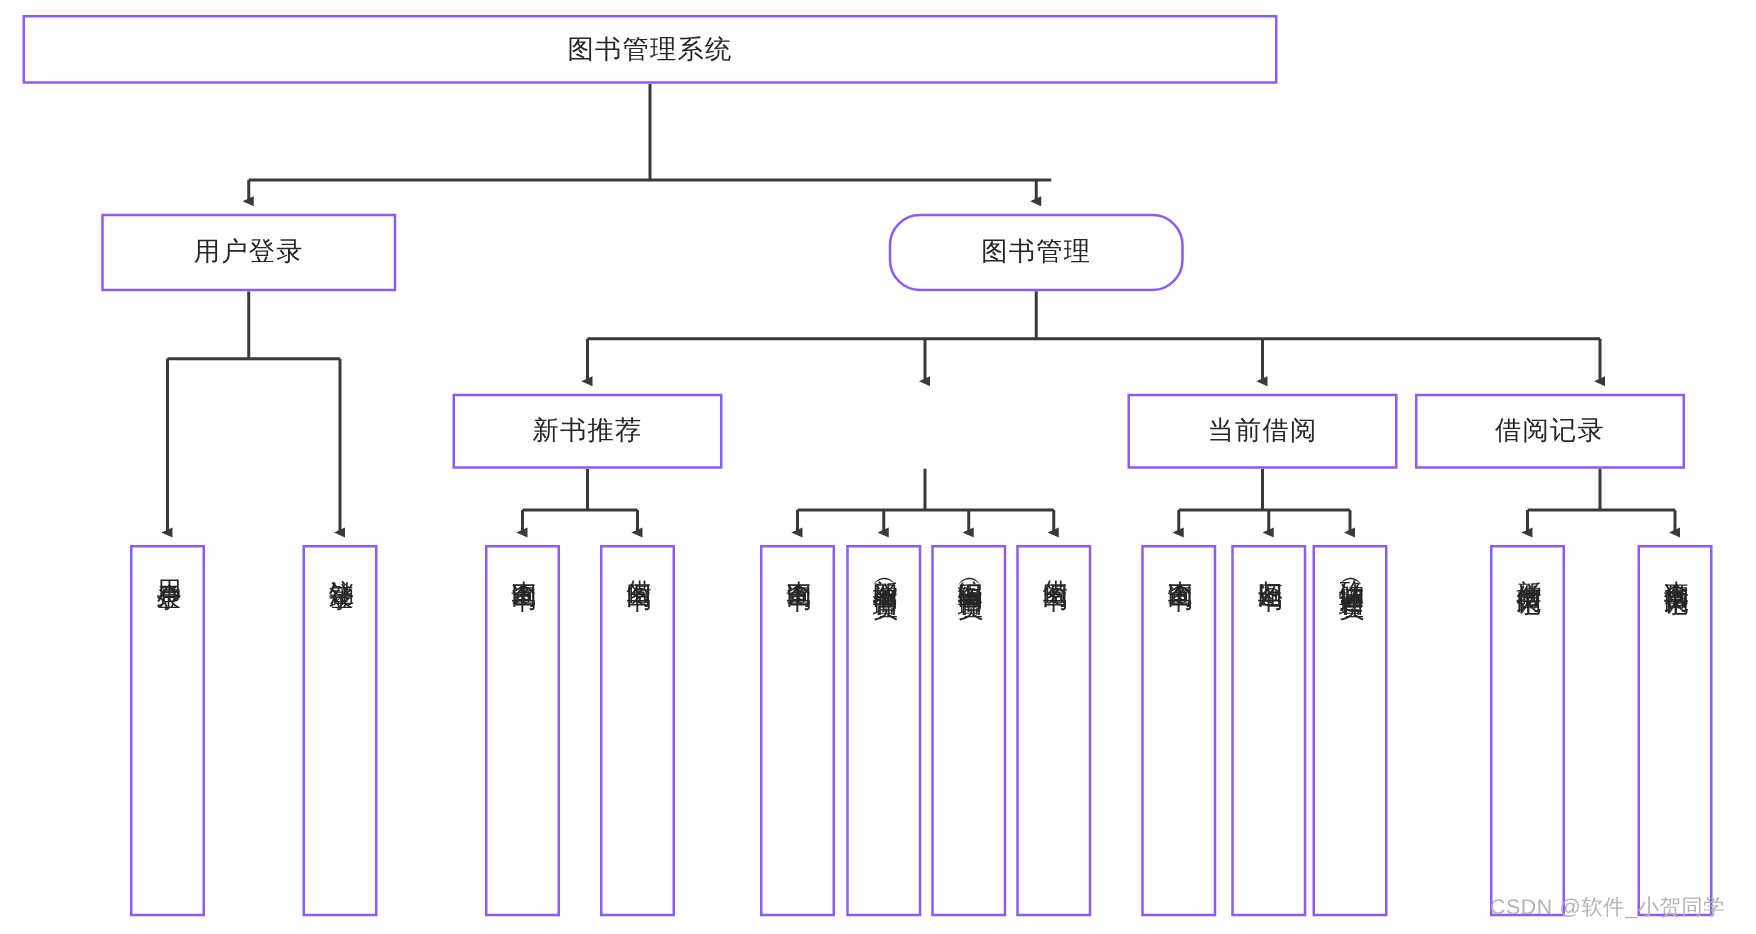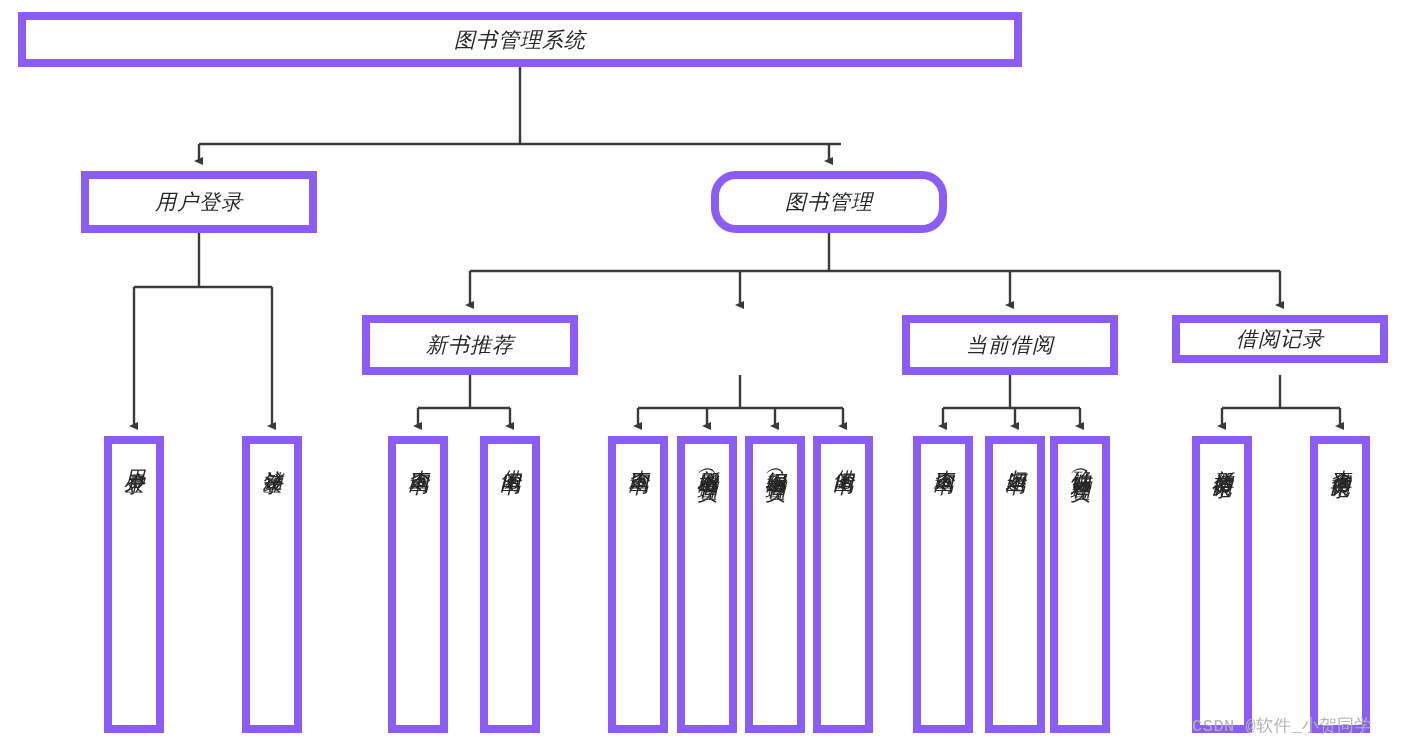--- a/index.html
+++ b/index.html
@@ -20,27 +20,26 @@
   #edge-layer {
     position: absolute;
     left: 0;
     top: 0;
     width: 1405px;
     height: 747px;
   }
   .node {
     position: absolute;
     box-sizing: border-box;
-    border: 8px solid #8b5cf6;
+    border: 2px solid #8b5cf6;
     background: #ffffff;
     display: flex;
     align-items: center;
     justify-content: center;
     color: #262626;
-    font-style: italic;
   }
   .node-h .node-label {
     font-size: 21px;
     line-height: 1.2;
     letter-spacing: 1px;
     white-space: nowrap;
   }
   .node-v {
     padding-top: 10px;
     padding-bottom: 10px;
@@ -55,21 +54,20 @@
     letter-spacing: 2px;
     white-space: nowrap;
     text-align: left;
   }
   .watermark {
     position: absolute;
     font-size: 17px;
     color: #b4b4b4;
     white-space: nowrap;
     letter-spacing: 0.5px;
-    font-family: Liberation Mono, monospace;
   }
 </style>
 </head>
 <body>
 
 <div id="diagram-root">
 
   <svg id="edge-layer" viewBox="0 0 1405 747" xmlns="http://www.w3.org/2000/svg">
     <defs>
       <marker id="arrow" markerWidth="10" markerHeight="10" refX="5" refY="5" orient="auto" markerUnits="userSpaceOnUse">
@@ -130,21 +128,21 @@
   <div class="node node-h" style="left:711px; top:171px; width:236px; height:62px;border-radius:25px;">
     <span class="node-label">图书管理</span>
   </div>
 
   <div class="node node-h" style="left:362px; top:315px; width:216px; height:60px;">
     <span class="node-label">新书推荐</span>
   </div>
   <div class="node node-h" style="left:902px; top:315px; width:216px; height:60px;text-align:right;">
     <span class="node-label">当前借阅</span>
   </div>
-  <div class="node node-h" style="left:1172px; top:315px; width:216px; height:48px;">
+  <div class="node node-h" style="left:1132px; top:315px; width:216px; height:60px;">
     <span class="node-label">借阅记录</span>
   </div>
 
   <div class="node node-v" style="left:104px; top:436px; width:60px; height:297px;">
     <span class="node-label">用户登录</span>
   </div>
   <div class="node node-v" style="left:242px; top:436px; width:60px; height:297px;">
     <span class="node-label">注销登录</span>
   </div>
   <div class="node node-v" style="left:388px; top:436px; width:60px; height:297px;">

